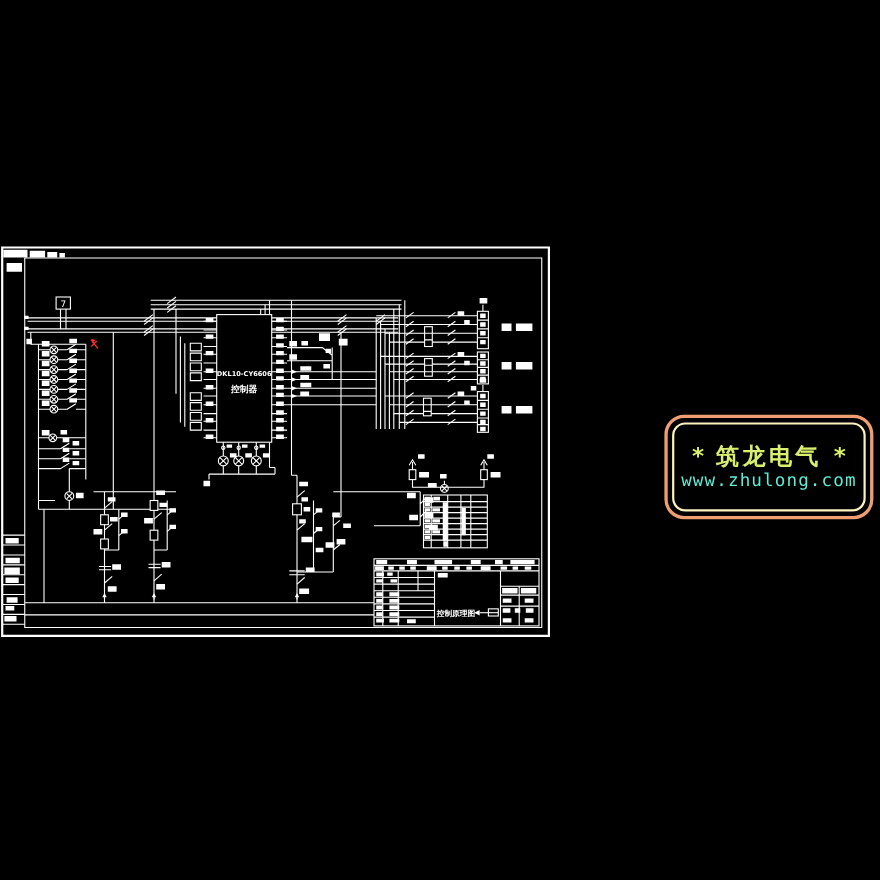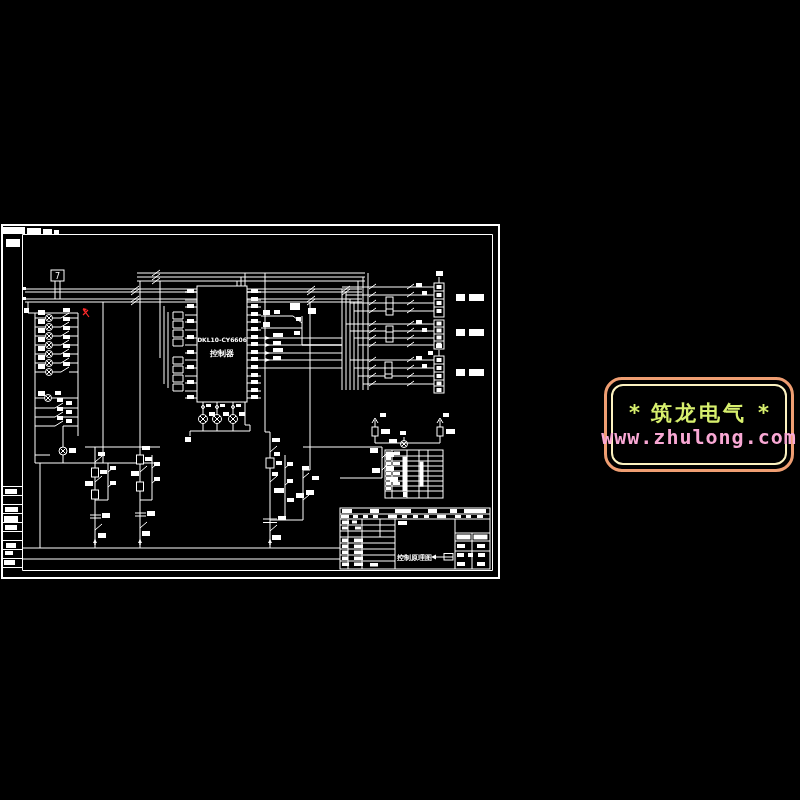--- a/index.html
+++ b/index.html
@@ -6,21 +6,21 @@
   .stage{position:relative;width:800px;height:800px;background:#000;overflow:hidden;
          font-family:"DejaVu Sans",sans-serif;}
   .stage svg{position:absolute;left:0;top:0;}
   .logo{position:absolute;left:604px;top:377px;width:190px;height:95px;box-sizing:border-box;
         border:3px solid #ef9e72;border-radius:18px;background:#000;padding:4px;}
   .logo-inner{width:100%;height:100%;box-sizing:border-box;border:2px solid #fcf2c0;border-radius:12px;
         display:flex;flex-direction:column;align-items:center;justify-content:center;gap:3px;}
   .logo-line1{width:100%;display:flex;align-items:center;justify-content:space-between;
         padding:0 16px;box-sizing:border-box;color:#d8f06e;font-weight:bold;font-size:21px;line-height:1;}
   .logo-title{letter-spacing:3px;}
-  .logo-line2{color:#f9a8d4;font-weight:bold;font-size:20px;line-height:1;
+  .logo-line2{color:#5eead4;font-weight:normal;font-size:16px;line-height:1;
         font-family:"DejaVu Sans Mono",monospace;letter-spacing:1px;}
 </style>
 </head>
 <body>
 
 <div class="stage">
 
 <svg width="800" height="800" viewBox="0 0 800 800">
 
   <g stroke="#fff" fill="none">

